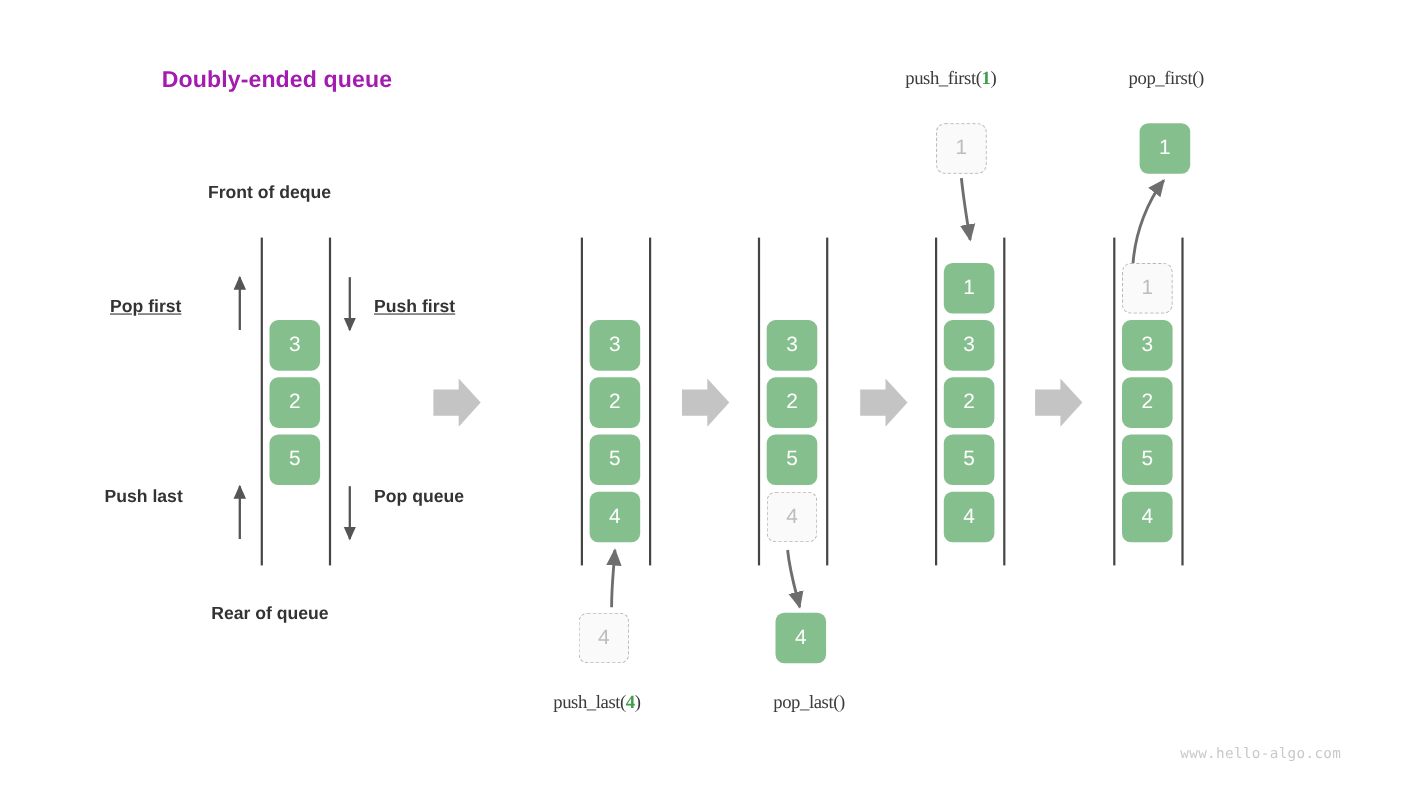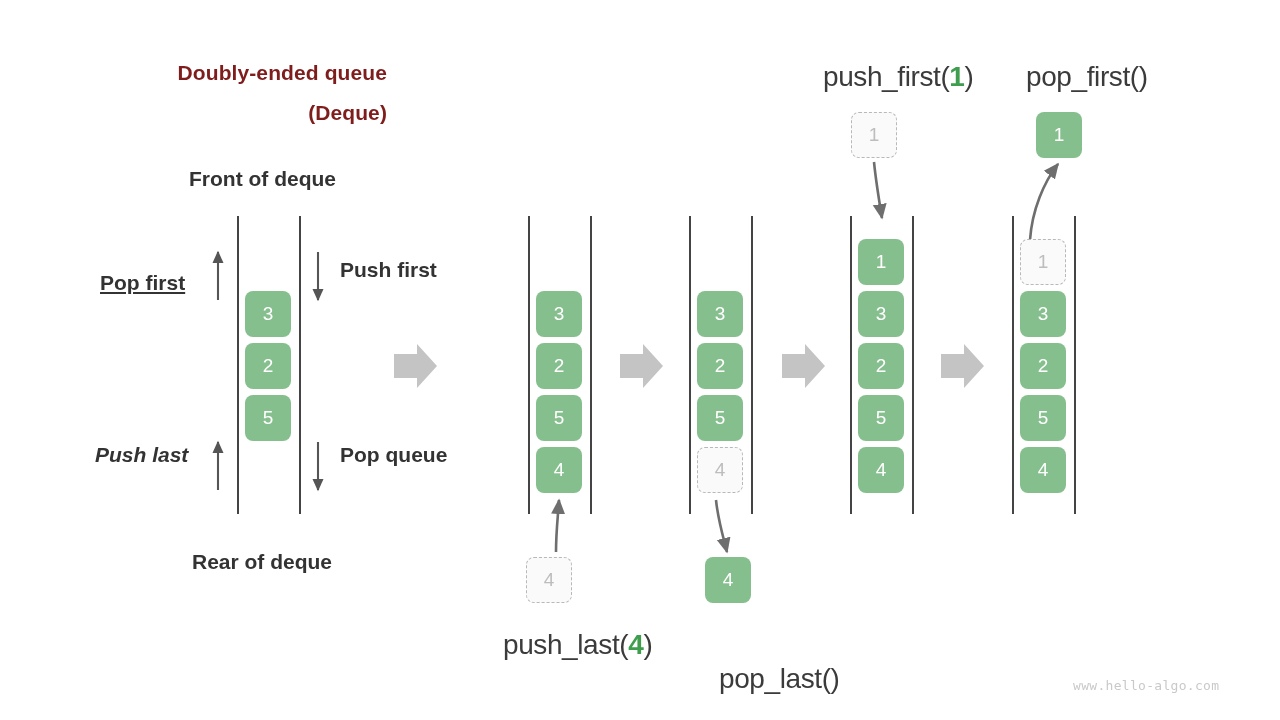--- a/index.html
+++ b/index.html
@@ -8,36 +8,36 @@
     background:#ffffff;
     font-family:"Liberation Sans", sans-serif;
     overflow:hidden;
     position:relative;
   }
   #stage{position:absolute;left:0;top:0;width:1280px;height:720px;}
 
   
   .abs{position:absolute;}
   .title{
-    color:#7f1d1d;
+    color:#a21caf;
     font-weight:bold;
     font-size:21px;
-    text-align:right;
+    text-align:left;
     line-height:40px;
     letter-spacing:0.1px;
   }
   .lbl-bold{
     color:#333333;
     font-weight:bold;
-    font-size:21px;
+    font-size:16px;
     white-space:nowrap;
   }
   .mono{
-    font-family:Liberation Sans, sans-serif;
-    font-size:28px;
+    font-family:Liberation Serif, serif;
+    font-size:17px;
     color:#3b3b3b;
     white-space:nowrap;
     letter-spacing:-0.4px;
   }
   .mono .arg{color:#3f9e4d;font-weight:bold;}
   .watermark{
     font-family:"DejaVu Sans Mono","Liberation Mono",monospace;
     font-size:13px;
     color:#c9c9c9;
     white-space:nowrap;
@@ -126,36 +126,35 @@
     <g>
       <path d="M874,162 C876,182 879,200 882,218" stroke="#6e6e6e" stroke-width="2.6" fill="none" marker-end="url(#ah-dark)"></path>
     </g>
 
     <g>
       <path d="M1030,240 C1032,210 1044,182 1058,164" stroke="#6e6e6e" stroke-width="2.6" fill="none" marker-end="url(#ah-dark)"></path>
     </g>
   </svg>
 
   <div class="abs title" style="left:147px;top:53px;width:240px;">Doubly-ended queue</div>
-  <div class="abs title" style="left:147px;top:93px;width:240px;">(Deque)</div>
 
   <div class="abs lbl-bold" style="left:189px;top:167px;">Front of deque</div>
-  <div class="abs lbl-bold" style="left:192px;top:550px;">Rear of deque</div>
+  <div class="abs lbl-bold" style="left:192px;top:550px;">Rear of queue</div>
   <div class="abs lbl-bold" style="left:100px;top:271px;text-decoration:underline;">Pop first</div>
-  <div class="abs lbl-bold" style="left:340px;top:258px;">Push first</div>
-  <div class="abs lbl-bold" style="left:95px;top:443px;font-style:italic;">Push last</div>
+  <div class="abs lbl-bold" style="left:340px;top:271px;text-decoration:underline;">Push first</div>
+  <div class="abs lbl-bold" style="left:95px;top:443px;">Push last</div>
   <div class="abs lbl-bold" style="left:340px;top:443px;">Pop queue</div>
 
   <div class="abs mono" style="left:823px;top:61px;"><span>push_first(</span><span class="arg">1</span><span>)</span></div>
 
   <div class="abs mono" style="left:1026px;top:61px;"><span>pop_first()</span></div>
 
   <div class="abs mono" style="left:503px;top:629px;"><span>push_last(</span><span class="arg">4</span><span>)</span></div>
 
-  <div class="abs mono" style="left:703px;top:663px;margin-left:16px;"><span>pop_last()</span></div>
+  <div class="abs mono" style="left:703px;top:629px;"><span>pop_last()</span></div>
 
   <div class="rail" style="left:237px;top:216px;height:298px;"></div>
   <div class="rail" style="left:299px;top:216px;height:298px;"></div>
 
   <div class="rail" style="left:528px;top:216px;height:298px;"></div>
   <div class="rail" style="left:590px;top:216px;height:298px;"></div>
 
   <div class="rail" style="left:689px;top:216px;height:298px;"></div>
   <div class="rail" style="left:751px;top:216px;height:298px;"></div>
 

